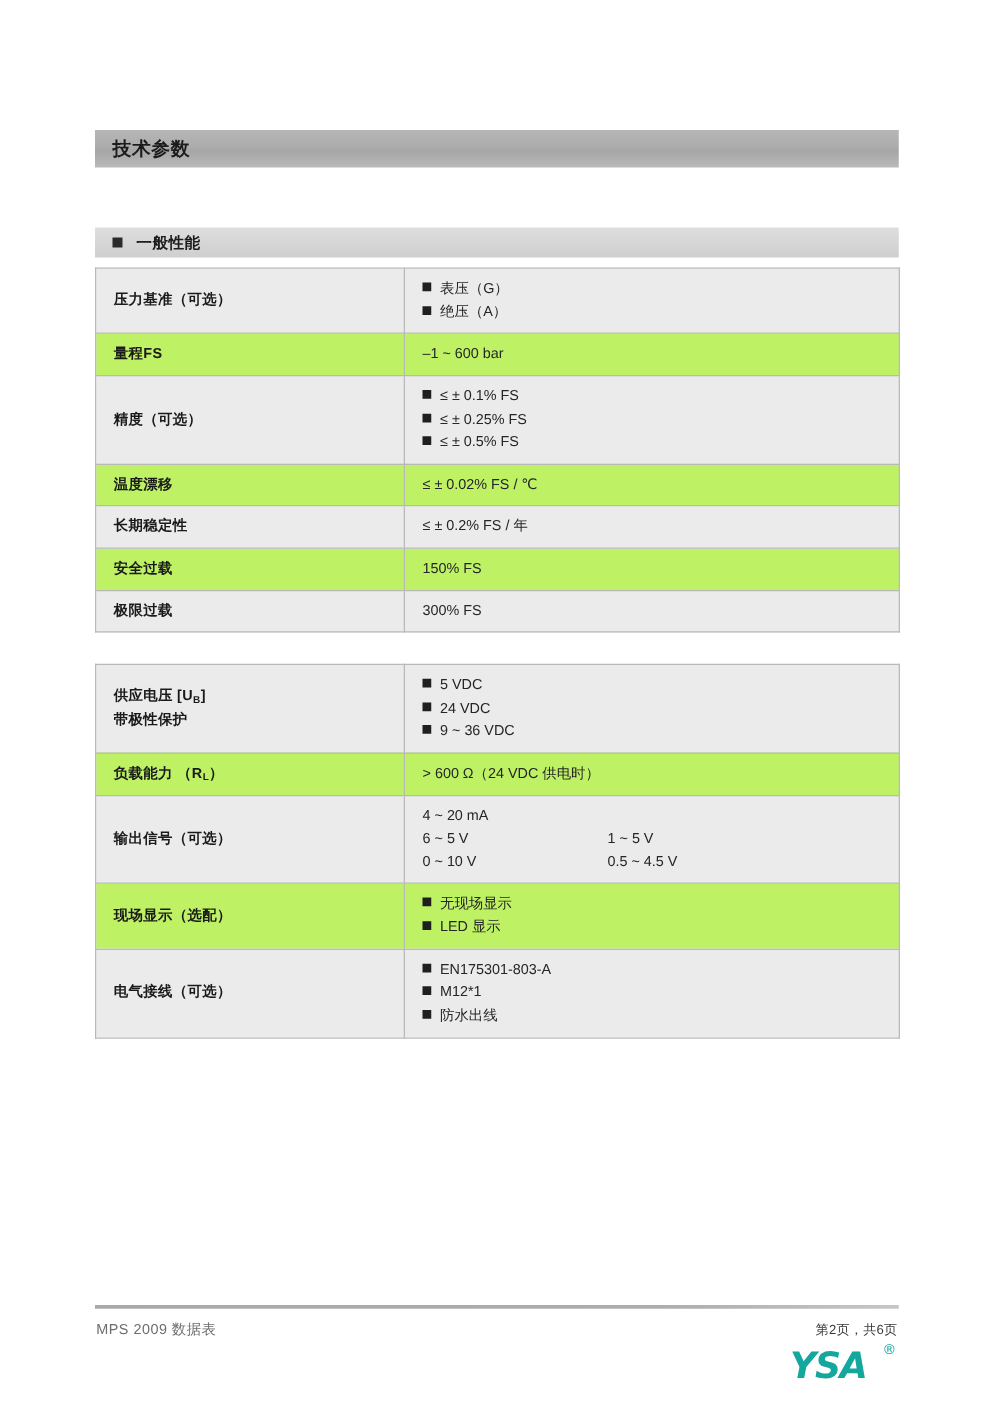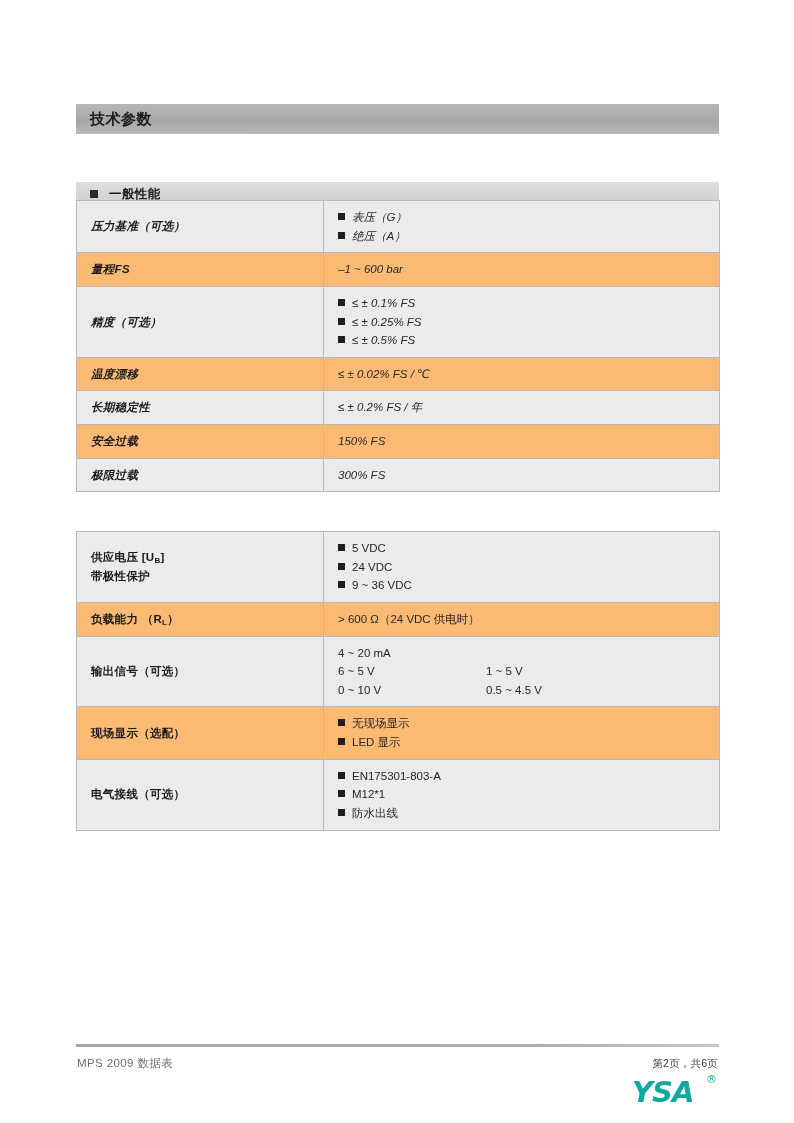--- a/index.html
+++ b/index.html
@@ -71,35 +71,35 @@
   #section-electrical { top: 486px; }
 
   
   .spec-table {
     position: absolute;
     left: 76px;
     width: 643px;
     border-collapse: collapse;
     table-layout: fixed;
   }
-  #table-general { top: 200px; font-style: italic; }
+  #table-general { top: 214px; }
   #table-electrical { top: 531px; }
 
   .spec-table td {
     border: 1px solid #b9b9b9;
     vertical-align: middle;
     padding: 7px 0 7px 14px;
     font-size: 11.5px;
     line-height: 1.62;
   }
   .spec-table col.c-label { width: 247px; }
   .spec-table col.c-value { width: 396px; }
 
   .spec-table tr.shade td { background: #ebebeb; }
-  .spec-table tr.plain td { background: #fdba74; }
+  .spec-table tr.plain td { background: #bef264; }
 
   td.label {
     font-weight: bold;
     color: #1a1a1a;
     letter-spacing: 0.3px;
   }
   td.value {
     color: #262626;
   }
 

